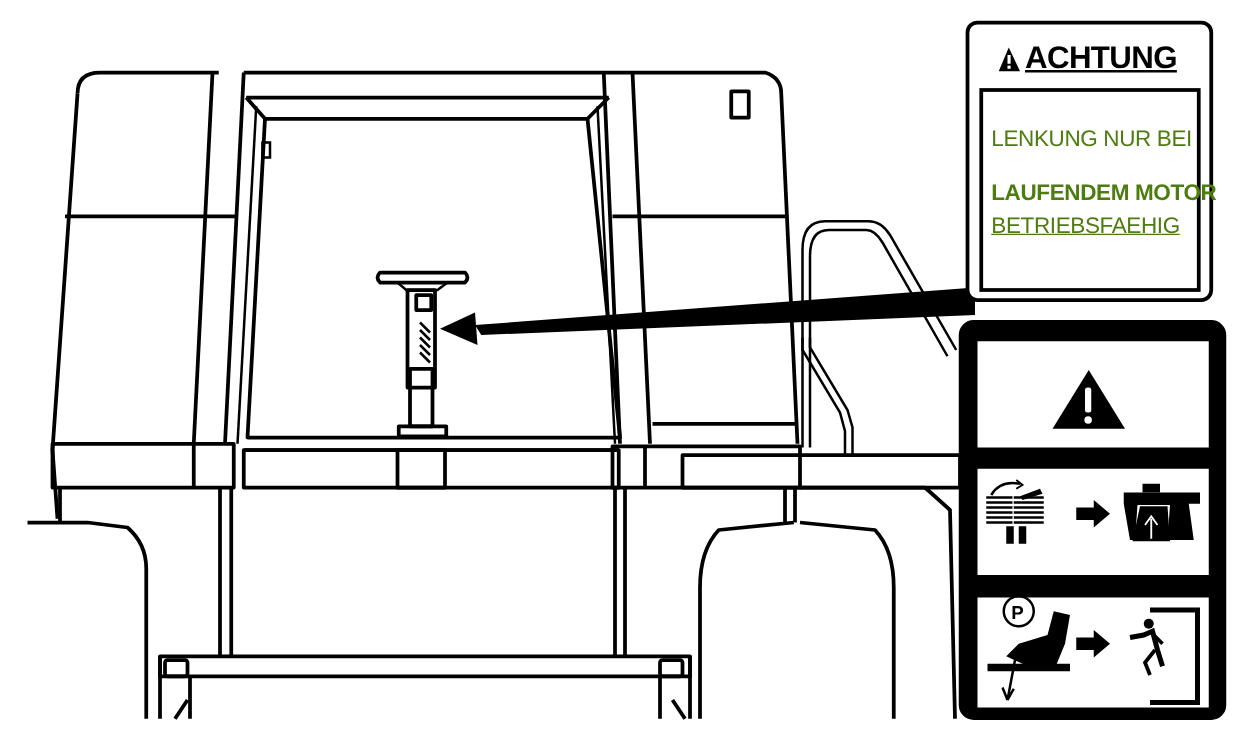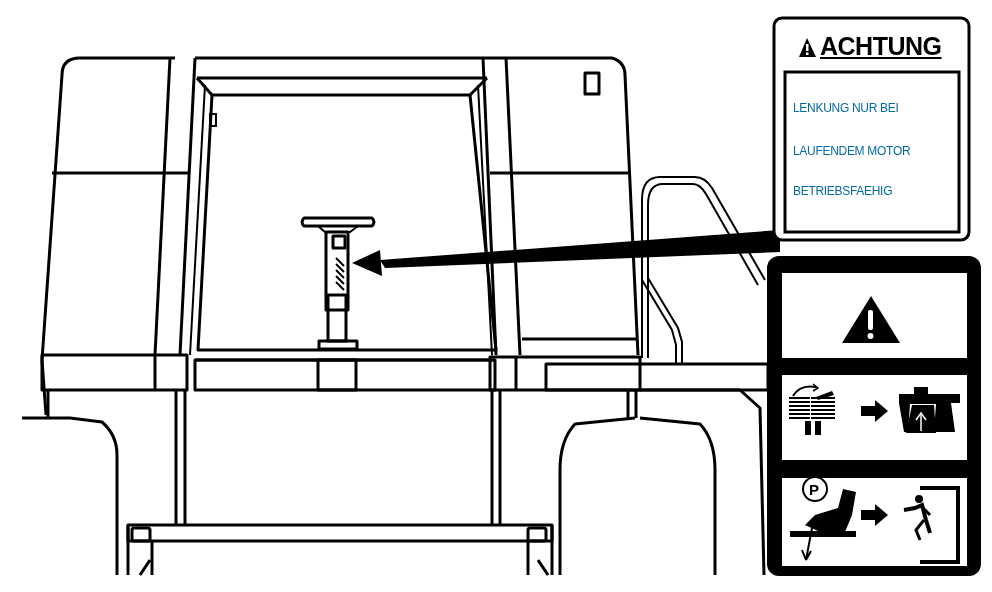--- a/index.html
+++ b/index.html
@@ -1,20 +1,20 @@
 <!DOCTYPE html>
 <html><head>
 <meta charset="utf-8">
 <style>
   html, body { margin:0; padding:0; background:#ffffff; }
   body { width:992px; height:592px; position:relative; overflow:hidden; font-family:"Liberation Sans", sans-serif; }
   svg { position:absolute; left:0; top:0; }
   .ln { fill:none; stroke:#000; stroke-width:3; stroke-linejoin:round; }
   .thin { fill:none; stroke:#000; stroke-width:2; }
-  .label-text { position:absolute; font-family:"Liberation Sans", sans-serif; color:#0369a1; font-size:12px; letter-spacing:-0.3px; white-space:nowrap; }
+  .label-text { position:absolute; font-family:"Liberation Sans", sans-serif; color:#4d7c0f; font-size:18px; letter-spacing:-0.3px; white-space:nowrap; }
   .achtung-title { position:absolute; left:820px; top:32px; font-size:25px; font-weight:bold; font-family:"Liberation Sans", sans-serif; letter-spacing:-0.5px;text-decoration:underline; }
 </style>
 </head>
 <body>
 
 <svg width="992" height="592" viewBox="0 0 992 592">
 
   <g>
     <path class="ln" d="M 62 75 Q 62 58 80 58 L 175 58"></path>
     <path class="ln" d="M 62 75 L 42 360 L 46 415"></path>
@@ -160,14 +160,14 @@
     <path d="M 920 488 L 958 488 L 958 562 L 920 562" fill="none" stroke="#000" stroke-width="4"></path>
     <circle cx="919" cy="499" r="4" fill="#000"></circle>
     <path d="M 904 510 L 915 508 L 922 505 L 926 520 L 930 533" fill="none" stroke="#000" stroke-width="4"></path>
     <path d="M 924 520 L 916 530 L 920 540" fill="none" stroke="#000" stroke-width="3"></path>
     <path d="M 922 507 L 930 515" fill="none" stroke="#000" stroke-width="3"></path>
   </g>
 </svg>
 
 <div class="achtung-title">ACHTUNG</div>
 <div class="label-text" style="left:793px; top:101px;">LENKUNG NUR BEI</div>
-<div class="label-text" style="left:793px; top:144px;">LAUFENDEM MOTOR</div>
-<div class="label-text" style="left:793px; top:184px;">BETRIEBSFAEHIG</div>
+<div class="label-text" style="left:793px; top:144px;font-weight:bold;">LAUFENDEM MOTOR</div>
+<div class="label-text" style="left:793px; top:170px;text-decoration:underline;">BETRIEBSFAEHIG</div>
 
 </body></html>

